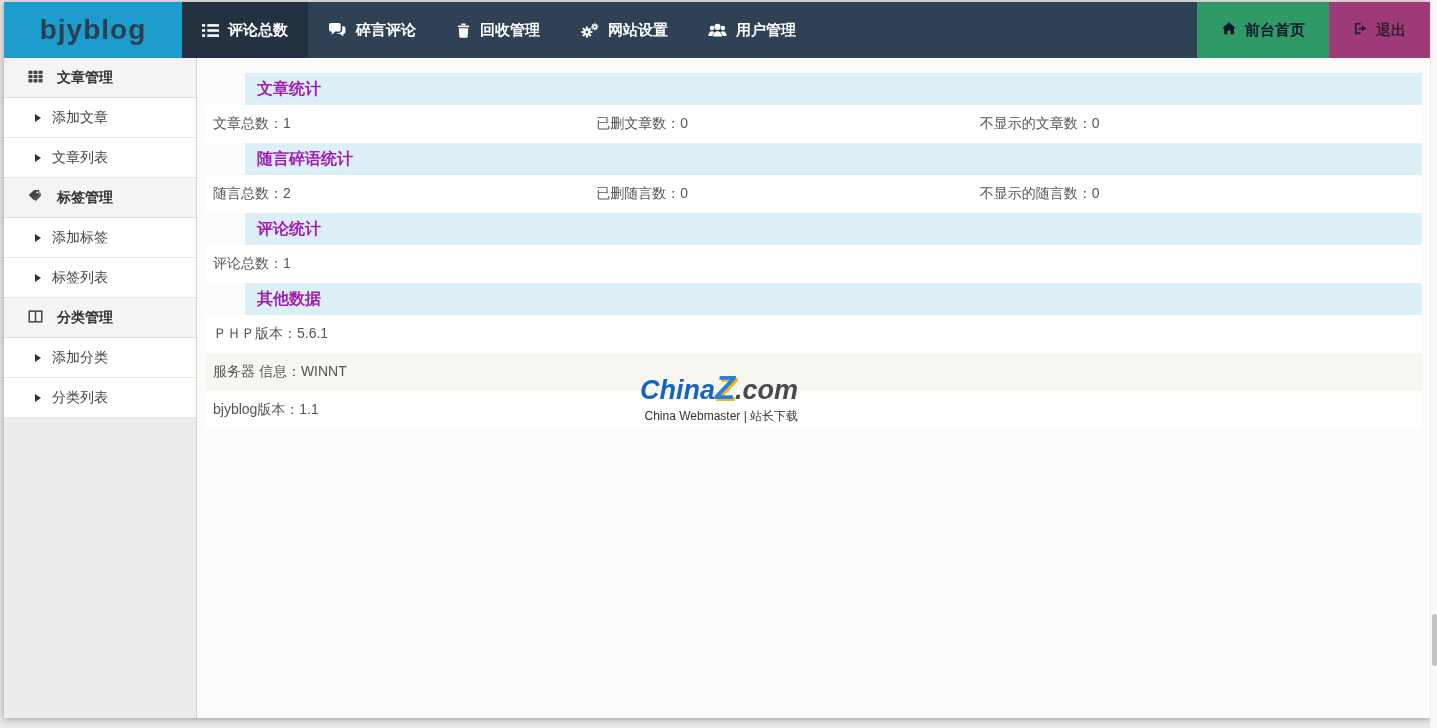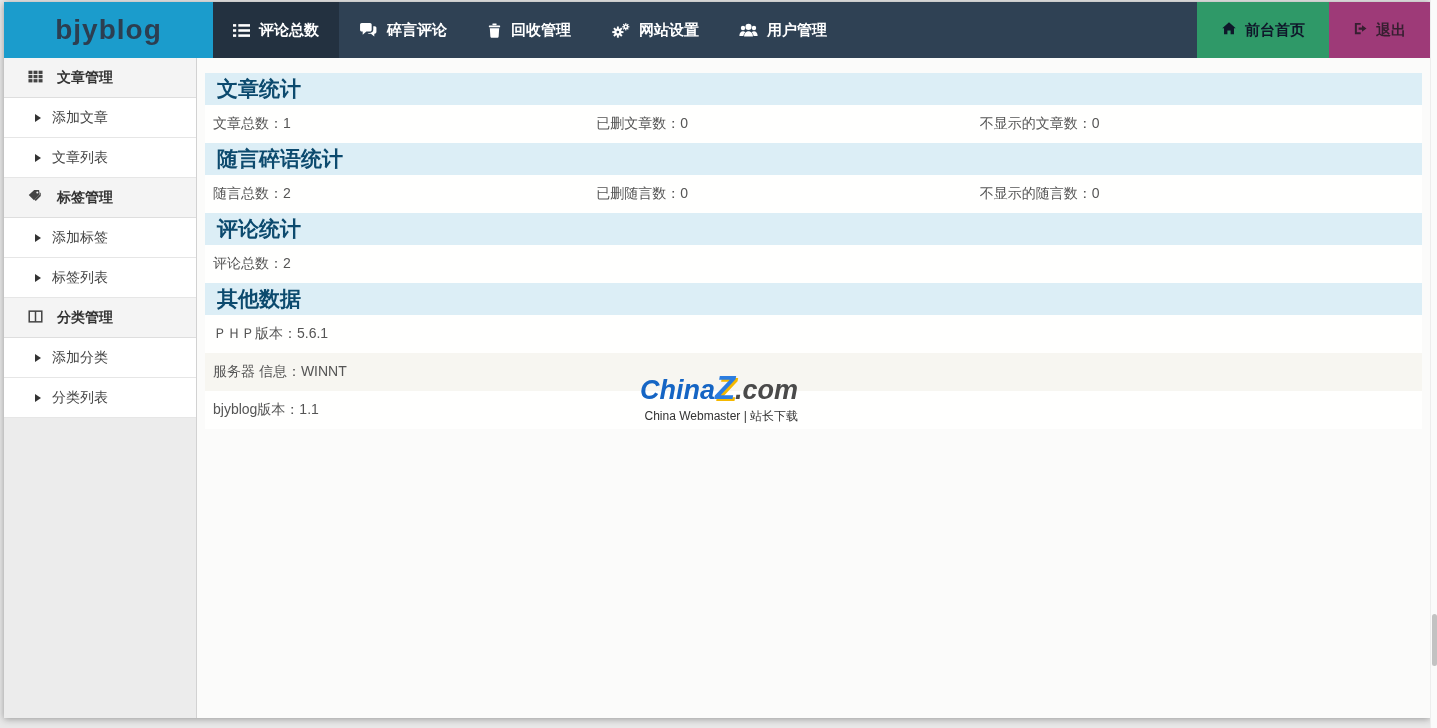--- a/index.html
+++ b/index.html
@@ -12,21 +12,21 @@
   .app {
     position: absolute; top: 2px; left: 4px;
     width: 1426px; height: 716px;
     background: #fbfbfa;
     box-shadow: 0 1px 7px rgba(0,0,0,0.35);
     display: flex; flex-direction: column; overflow: hidden;
   }
   
   .topbar { height: 56px; flex: none; display: flex; background: #2f4154; }
   .logo {
-    width: 209px; flex: none; background: #1b9ccc;
+    width: 178px; flex: none; background: #1b9ccc;
     color: #2c3e50; font-size: 28px; font-weight: bold;
     display: flex; align-items: center; justify-content: center;
     letter-spacing: 1px; cursor: pointer;
   }
   .mainnav { display: flex; flex: 1; }
   .nav-item {
     display: flex; align-items: center; gap: 9px; padding: 0 20px;
     color: #fff; font-size: 15px; font-weight: bold; cursor: pointer; white-space: nowrap;
   }
   .nav-item.active { background: #233140; }
@@ -61,23 +61,23 @@
     border-left: 6px solid #333;
     border-top: 4.5px solid transparent;
     border-bottom: 4.5px solid transparent;
   }
   
   .content {
     flex: 1; position: relative; background: #fbfbfa;
     padding: 15px 8px 0 8px; min-width: 0;
   }
   .sec-header {
-    background: #dceef6; color: #0c4a6e;
-    font-size: 21px; font-weight: bold;
-    padding: 7px 12px; line-height: 18px;
+    background: #dceef6; color: #a21caf;
+    font-size: 16px; font-weight: bold;
+    padding: 7px 12px; line-height: 18px; margin-left: 40px;
   }
   .stat-row { display: flex; }
   .section .stat-row:nth-of-type(odd) { background: #f7f6f1; }
   .section .stat-row:nth-of-type(even) { background: #fffffe; }
   
   .section .stat-row { }
   .cell {
     width: 31.5%; flex: none; padding: 10px 0 10px 8px;
     font-size: 14px; color: #555; white-space: nowrap;
   }
@@ -299,21 +299,21 @@
         <div class="stat-row">
           <span class="cell">随言总数：2</span>
           <span class="cell">已删随言数：0</span>
           <span class="cell">不显示的随言数：0</span>
         </div>
       </div>
 
       <div class="section">
         <div class="sec-header">评论统计</div>
         <div class="stat-row">
-          <span class="cell">评论总数：2</span>
+          <span class="cell">评论总数：1</span>
         </div>
       </div>
 
       <div class="section">
         <div class="sec-header">其他数据</div>
         <div class="stat-row">
           <span class="cell">ＰＨＰ版本：5.6.1</span>
         </div>
         <div class="stat-row">
           <span class="cell">服务器 信息：WINNT</span>

